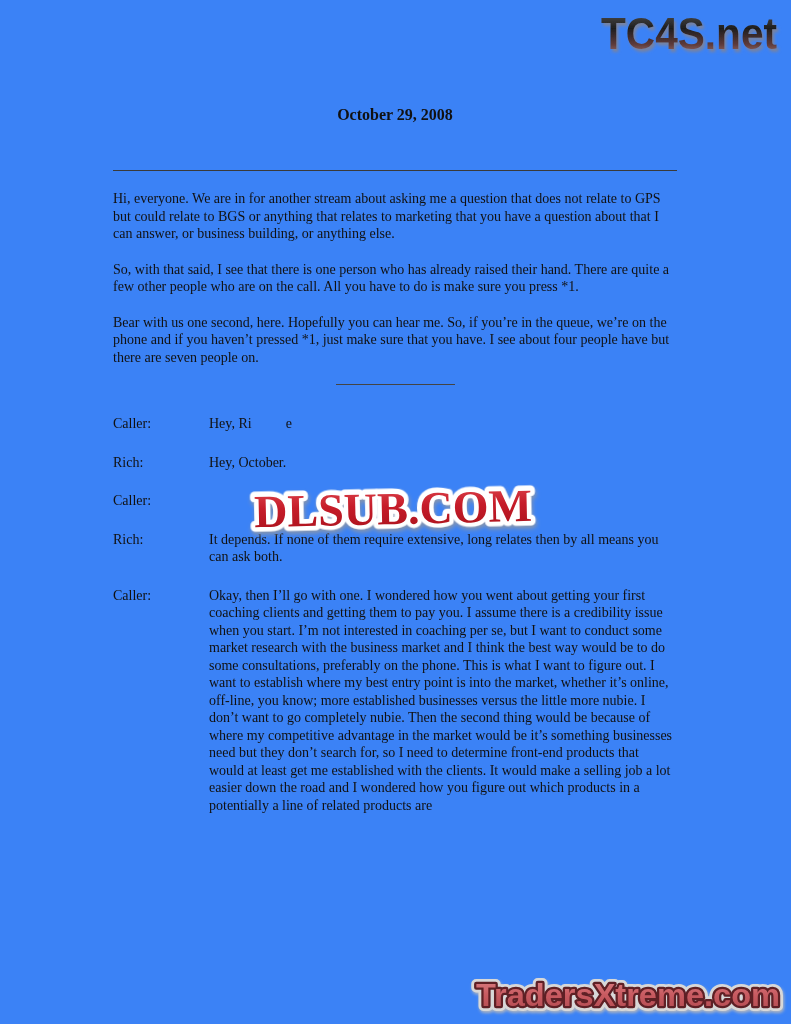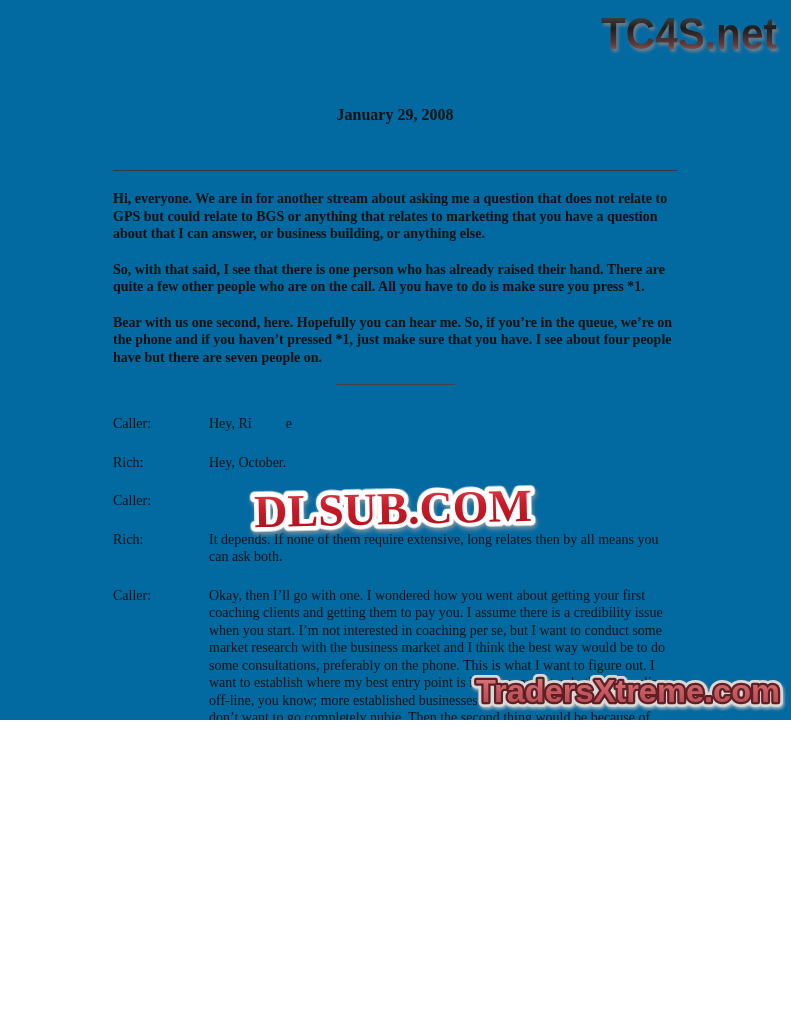--- a/index.html
+++ b/index.html
@@ -1,20 +1,20 @@
 <!DOCTYPE html>
 <html><head>
 <meta charset="utf-8">
 <style>
   html, body { margin: 0; padding: 0; background: #ffffff; }
   .page {
     position: relative;
     width: 791px;
-    height: 720px;
-    background: #0369a1;
+    height: 1024px;
+    background: #3b82f6;
     overflow: hidden;
     font-family: "Liberation Serif", "DejaVu Serif", serif;
     color: #111111;
   }
 
   
   .tc4s-logo {
     position: absolute;
     top: 6px;
     right: 8px;
@@ -37,21 +37,20 @@
     margin: 0 0 46px 0;
   }
   .rule {
     border: none;
     border-top: 1.6px solid #3a3a3a;
     margin: 0 0 19px 0;
     height: 0;
   }
   .content p {
     margin: 0 0 18px 0;
-    font-weight: bold;
   }
   .divider {
     width: 119px;
     border: none;
     border-top: 1px solid #444444;
     margin: 18px auto 30px auto;
     height: 0;
   }
 
   
@@ -96,21 +95,21 @@
         <stop offset="1" stop-color="#a98080"></stop>
       </linearGradient>
       <filter id="tc4sShadow" x="-20%" y="-20%" width="140%" height="160%">
         <feDropShadow dx="2" dy="3" stdDeviation="1.6" flood-color="#8d8383" flood-opacity="0.75"></feDropShadow>
       </filter>
     </defs>
     <text x="3" y="43" font-family="Liberation Sans, sans-serif" font-weight="bold" font-size="44" textLength="176" lengthAdjust="spacingAndGlyphs" fill="url(#tc4sGrad)" filter="url(#tc4sShadow)">TC4S.net</text>
   </svg>
 
   <div class="content">
-    <div class="doc-date">January 29, 2008</div>
+    <div class="doc-date">October 29, 2008</div>
     <hr class="rule">
 
     <p>Hi, everyone. We are in for another stream about asking me a question that does not relate to GPS but could relate to BGS or anything that relates to marketing that you have a question about that I can answer, or business building, or anything else.</p>
     <p>So, with that said, I see that there is one person who has already raised their hand. There are quite a few other people who are on the call. All you have to do is make sure you press *1.</p>
     <p>Bear with us one second, here. Hopefully you can hear me. So, if you’re in the queue, we’re on the phone and if you haven’t pressed *1, just make sure that you have. I see about four people have but there are seven people on.</p>
 
     <hr class="divider">
 
     <div class="dialog-entry">
       <span class="speaker">Caller:</span>

